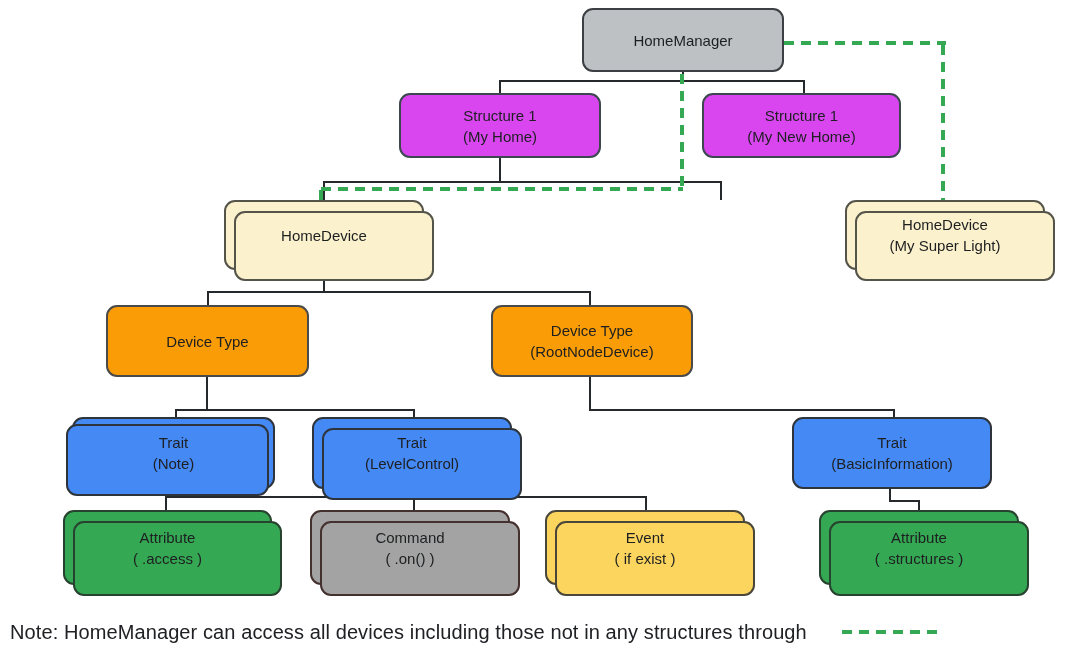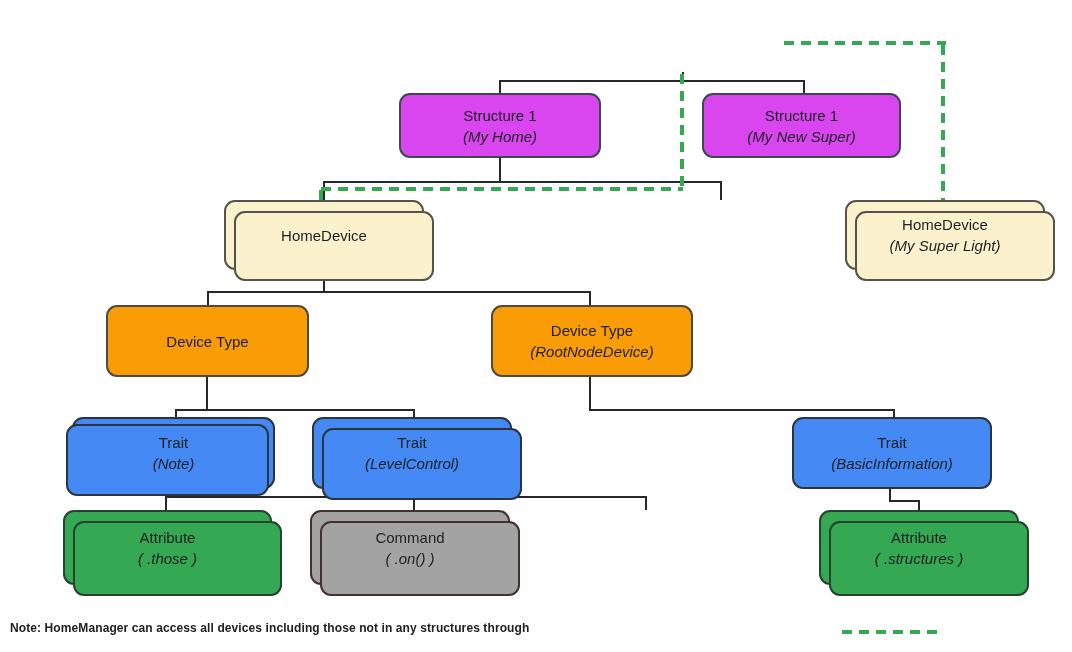--- a/index.html
+++ b/index.html
@@ -8,21 +8,21 @@
     font-family:"Liberation Sans", sans-serif;color:#1d1f21;
   }
   
   .node{
     position:absolute;z-index:2;box-sizing:border-box;
     border:2px solid #3c3f43;border-radius:11px;
     display:flex;flex-direction:column;align-items:center;justify-content:center;
     text-align:center;line-height:21px;font-size:15px;
   }
   .node .t{font-weight:500;}
-  .node .s{font-style:italic;}
+  .node .s{}
   .node.stacked::before{
     content:"";position:absolute;inset:-2px;z-index:-1;
     background:inherit;border:inherit;border-radius:inherit;
     transform:translate(10px,11px);
   }
   .node.stacked-left::before{
     content:"";position:absolute;inset:-2px;z-index:-1;
     background:inherit;border:inherit;border-radius:inherit;
     transform:translate(-6px,7px);
   }
@@ -37,21 +37,21 @@
   .yellow {background:#fbd55e;border-color:#4a4639;}
   
   .ln{position:absolute;z-index:1;background:#26292c;}
   .h{height:2px;} .v{width:2px;}
   .gd-h{position:absolute;z-index:1;height:4px;
     background:repeating-linear-gradient(90deg,#34a853 0 10px,transparent 10px 17px);}
   .gd-v{position:absolute;z-index:1;width:4px;
     background:repeating-linear-gradient(180deg,#34a853 0 10px,transparent 10px 17px);}
   
   #note{
-    position:absolute;left:10px;top:621px;font-size:12px;font-weight:bold;color:#202124;
+    position:absolute;left:10px;top:621px;font-size:20px;font-weight:normal;color:#202124;
     letter-spacing:0.1px;
   }
 </style>
 </head>
 <body>
 
 <div id="stage">
 
   <div class="ln v" style="left:682px;top:72px;height:9px"></div>
   <div class="ln h" style="left:499px;top:80px;width:306px"></div>
@@ -86,29 +86,32 @@
   <div class="ln v" style="left:889px;top:489px;height:13px"></div>
   <div class="ln h" style="left:889px;top:500px;width:31px"></div>
   <div class="ln v" style="left:918px;top:501px;height:9px"></div>
 
   <div class="gd-h" style="left:784px;top:41px;width:162px"></div>
   <div class="gd-v" style="left:941px;top:45px;height:155px"></div>
   <div class="gd-v" style="left:680px;top:74px;height:114px"></div>
   <div class="gd-h" style="left:321px;top:187px;width:362px"></div>
   <div class="gd-v" style="left:319px;top:190px;height:10px"></div>
 
+  <div class="node gray" style="left:582px;top:8px;width:202px;height:64px">
+    <span class="t">HomeManager</span>
+  </div>
 
   <div class="node lblue" style="left:399px;top:93px;width:202px;height:65px">
     <span class="t">Structure 1</span>
     <span class="s">(My Home)</span>
   </div>
 
   <div class="node lblue" style="left:702px;top:93px;width:199px;height:65px">
     <span class="t">Structure 1</span>
-    <span class="s">(My New Super)</span>
+    <span class="s">(My New Home)</span>
   </div>
 
   <div class="node cream stacked" style="left:224px;top:200px;width:200px;height:70px">
     <span class="t">HomeDevice</span>
   </div>
 
 
   <div class="node cream stacked" style="left:845px;top:200px;width:200px;height:70px">
     <span class="t">HomeDevice</span>
     <span class="s">(My Super Light)</span>
@@ -133,28 +136,32 @@
     <span class="s">(LevelControl)</span>
   </div>
 
   <div class="node blue" style="left:792px;top:417px;width:200px;height:72px">
     <span class="t">Trait</span>
     <span class="s">(BasicInformation)</span>
   </div>
 
   <div class="node green stacked" style="left:63px;top:510px;width:209px;height:75px">
     <span class="t">Attribute</span>
-    <span class="s">( .those )</span>
+    <span class="s">( .access )</span>
   </div>
 
   <div class="node red stacked" style="left:310px;top:510px;width:200px;height:75px">
     <span class="t">Command</span>
     <span class="s">( .on() )</span>
   </div>
 
+  <div class="node yellow stacked" style="left:545px;top:510px;width:200px;height:75px">
+    <span class="t">Event</span>
+    <span class="s">( if exist )</span>
+  </div>
 
   <div class="node green stacked" style="left:819px;top:510px;width:200px;height:75px">
     <span class="t">Attribute</span>
     <span class="s">( .structures )</span>
   </div>
 
   <div id="note">Note: HomeManager can access all devices including those not in any structures through</div>
   <div class="gd-h" style="left:842px;top:630px;width:98px"></div>
 
 </div>

